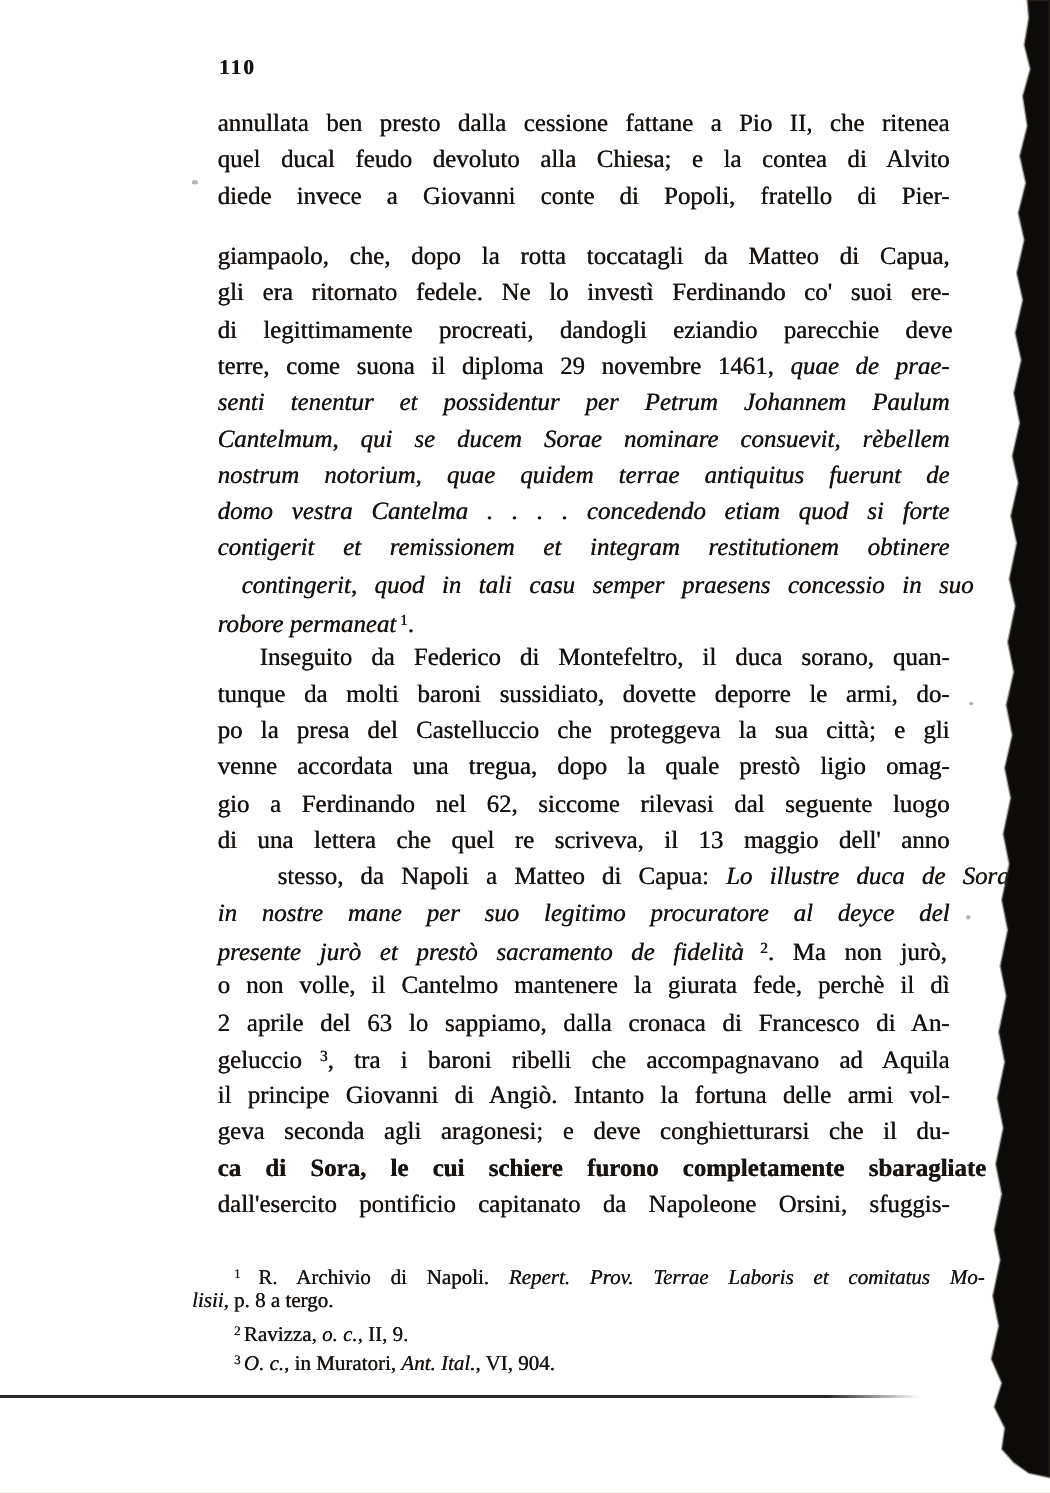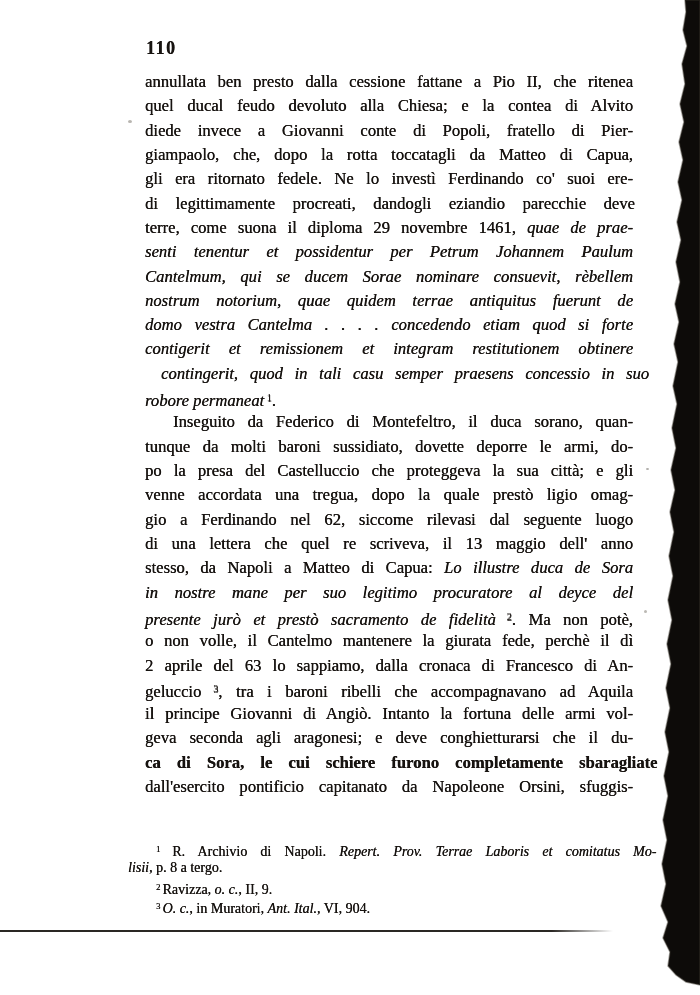--- a/index.html
+++ b/index.html
@@ -4,21 +4,21 @@
 <style>
   html,body{margin:0;padding:0;background:#e8e6e2;}
   .stage{
     position:relative;width:700px;height:995px;margin:0 auto;
     background:var(--paper,#fff);overflow:hidden;
     font-family:"Liberation Serif","DejaVu Serif",serif;
     color:var(--ink,#171310);
   }
   .pagenum{
     position:absolute;left:146px;top:38px;
-    font-size:18px;font-weight:bold;letter-spacing:1.5px;
+    font-size:14px;font-weight:bold;letter-spacing:1.5px;
     text-shadow:0.25px 0.2px 0 currentColor;
   }
   .bodytext{
     position:absolute;left:145px;top:70px;width:488px;
     font-size:16.6px;
     text-shadow:0.28px 0.22px 0 currentColor;
   }
   .tline{height:24.32px;line-height:24.32px;white-space:nowrap;overflow:visible;}
   .footnotes{
     position:absolute;left:128px;top:840px;width:517px;
@@ -44,40 +44,40 @@
 <body>
 
 <div class="stage">
 
   <div class="pagenum">110</div>
 
   <div class="bodytext">
       <div class="tline" style="word-spacing: 7.47187px;"><span><span>annullata ben presto dalla cessione fattane a Pio II, che ritenea</span></span></div>
       <div class="tline" style="word-spacing: 9.53906px;"><span><span>quel ducal feudo devoluto alla Chiesa; e la contea di Alvito</span></span></div>
       <div class="tline" style="word-spacing: 12.5816px;"><span><span>diede invece a Giovanni conte di Popoli, fratello di Pier-</span></span></div>
-      <div class="tline" style="word-spacing: 9.67882px;"><span><span>giampaolo, che, dopo la rotta toccatagli da Matteo di Capua,</span></span></div>
+      <div class="tline" style="word-spacing: 9.67882px; margin-top: 16px;"><span><span>giampaolo, che, dopo la rotta toccatagli da Matteo di Capua,</span></span></div>
       <div class="tline" style="word-spacing: 8.27344px;"><span><span>gli era ritornato fedele. Ne lo investì Ferdinando co' suoi ere-</span></span></div>
       <div class="tline" style="word-spacing: 13.375px;"><span><span>di legittimamente procreati, dandogli eziandio parecchie deve</span></span></div>
       <div class="tline" style="word-spacing: 6.95625px;"><span><span>terre, come suona il diploma 29 novembre 1461, </span><span class="it">quae de prae-</span></span></div>
       <div class="tline" style="word-spacing: 13.1585px;"><span><span class="it">senti tenentur et possidentur per Petrum Johannem Paulum</span></span></div>
       <div class="tline" style="word-spacing: 10.4844px;"><span><span class="it">Cantelmum, qui se ducem Sorae nominare consuevit, rèbellem</span></span></div>
       <div class="tline" style="word-spacing: 12.5603px;"><span><span class="it">nostrum notorium, quae quidem terrae antiquitus fuerunt de</span></span></div>
       <div class="tline" style="word-spacing: 8.37358px;"><span><span class="it">domo vestra Cantelma . . . . concedendo etiam quod si forte</span></span></div>
       <div class="tline" style="word-spacing: 14.9688px; text-align: right;"><span><span class="it">contigerit et remissionem et integram restitutionem obtinere</span></span></div>
       <div class="tline" style="word-spacing: 7.51736px; margin-left: 16px;"><span><span class="it">contingerit, quod in tali casu semper praesens concessio in suo</span></span></div>
       <div class="tline"><span><span class="it">robore permaneat</span><span class="sup"> 1</span><span>.</span></span></div>
       <div class="tline" style="padding-left: 28px; word-spacing: 8.53906px;"><span><span>Inseguito da Federico di Montefeltro, il duca sorano, quan-</span></span></div>
       <div class="tline" style="word-spacing: 8.29167px;"><span><span>tunque da molti baroni sussidiato, dovette deporre le armi, do-</span></span></div>
       <div class="tline" style="word-spacing: 7.96307px;"><span><span>po la presa del Castelluccio che proteggeva la sua città; e gli</span></span></div>
       <div class="tline" style="word-spacing: 9.27257px;"><span><span>venne accordata una tregua, dopo la quale prestò ligio omag-</span></span></div>
       <div class="tline" style="word-spacing: 9.57292px;"><span><span>gio a Ferdinando nel 62, siccome rilevasi dal seguente luogo</span></span></div>
       <div class="tline" style="word-spacing: 9.49148px;"><span><span>di una lettera che quel re scriveva, il 13 maggio dell' anno</span></span></div>
-      <div class="tline" style="word-spacing: 7.29688px;"><span><span>stesso, da Napoli a Matteo di Capua: </span><span class="it">Lo illustre duca de Sora</span></span></div>
+      <div class="tline" style="word-spacing: 7.29688px; margin-left: 40px;"><span><span>stesso, da Napoli a Matteo di Capua: </span><span class="it">Lo illustre duca de Sora</span></span></div>
       <div class="tline" style="word-spacing: 12.3872px;"><span><span class="it">in nostre mane per suo legitimo procuratore al deyce del</span></span></div>
-      <div class="tline" style="word-spacing: 8.28594px;"><span><span class="it">presente jurò et prestò sacramento de fidelità</span><span class="sup"> 2</span><span>. Ma non potè,</span></span></div>
+      <div class="tline" style="word-spacing: 8.28594px;"><span><span class="it">presente jurò et prestò sacramento de fidelità</span><span class="sup"> 2</span><span>. Ma non jurò,</span></span></div>
       <div class="tline" style="word-spacing: 6.53835px;"><span><span>o non volle, il Cantelmo mantenere la giurata fede, perchè il dì</span></span></div>
       <div class="tline" style="word-spacing: 6.99716px;"><span><span>2 aprile del 63 lo sappiamo, dalla cronaca di Francesco di An-</span></span></div>
       <div class="tline" style="word-spacing: 9.38542px;"><span><span>geluccio</span><span class="sup"> 3</span><span>, tra i baroni ribelli che accompagnavano ad Aquila</span></span></div>
       <div class="tline" style="word-spacing: 6.72656px;"><span><span>il principe Giovanni di Angiò. Intanto la fortuna delle armi vol-</span></span></div>
       <div class="tline" style="word-spacing: 8.91493px;"><span><span>geva seconda agli aragonesi; e deve conghietturarsi che il du-</span></span></div>
       <div class="tline" style="word-spacing: 11.9883px; font-weight: bold;"><span><span>ca di Sora, le cui schiere furono completamente sbaragliate</span></span></div>
       <div class="tline" style="word-spacing: 10.7161px;"><span><span>dall'esercito pontificio capitanato da Napoleone Orsini, sfuggis-</span></span></div>
     </div>
 
   <div class="footnotes">

